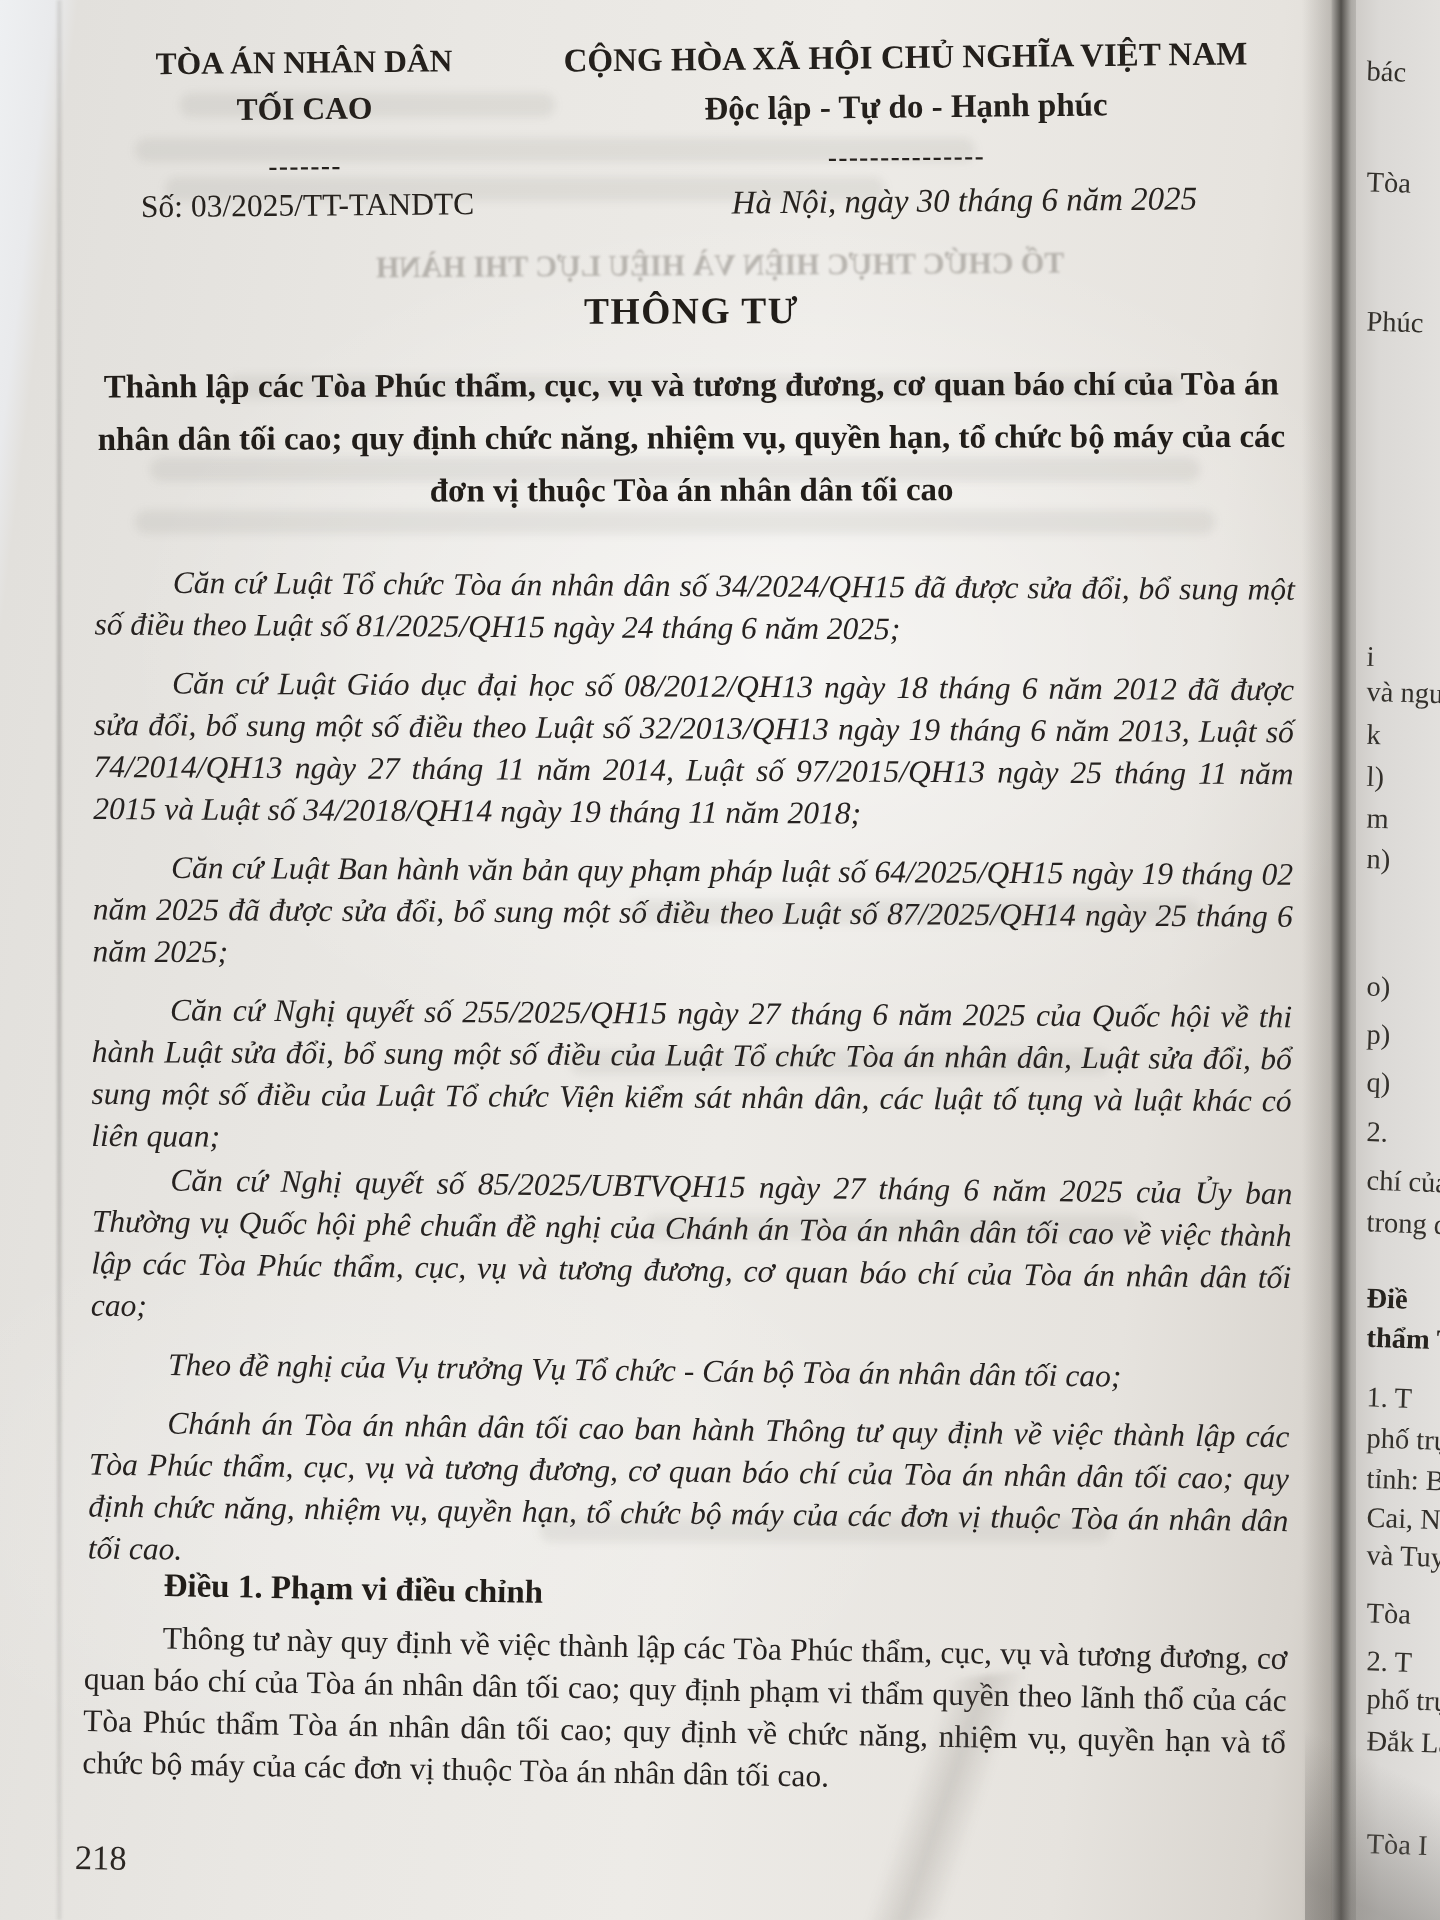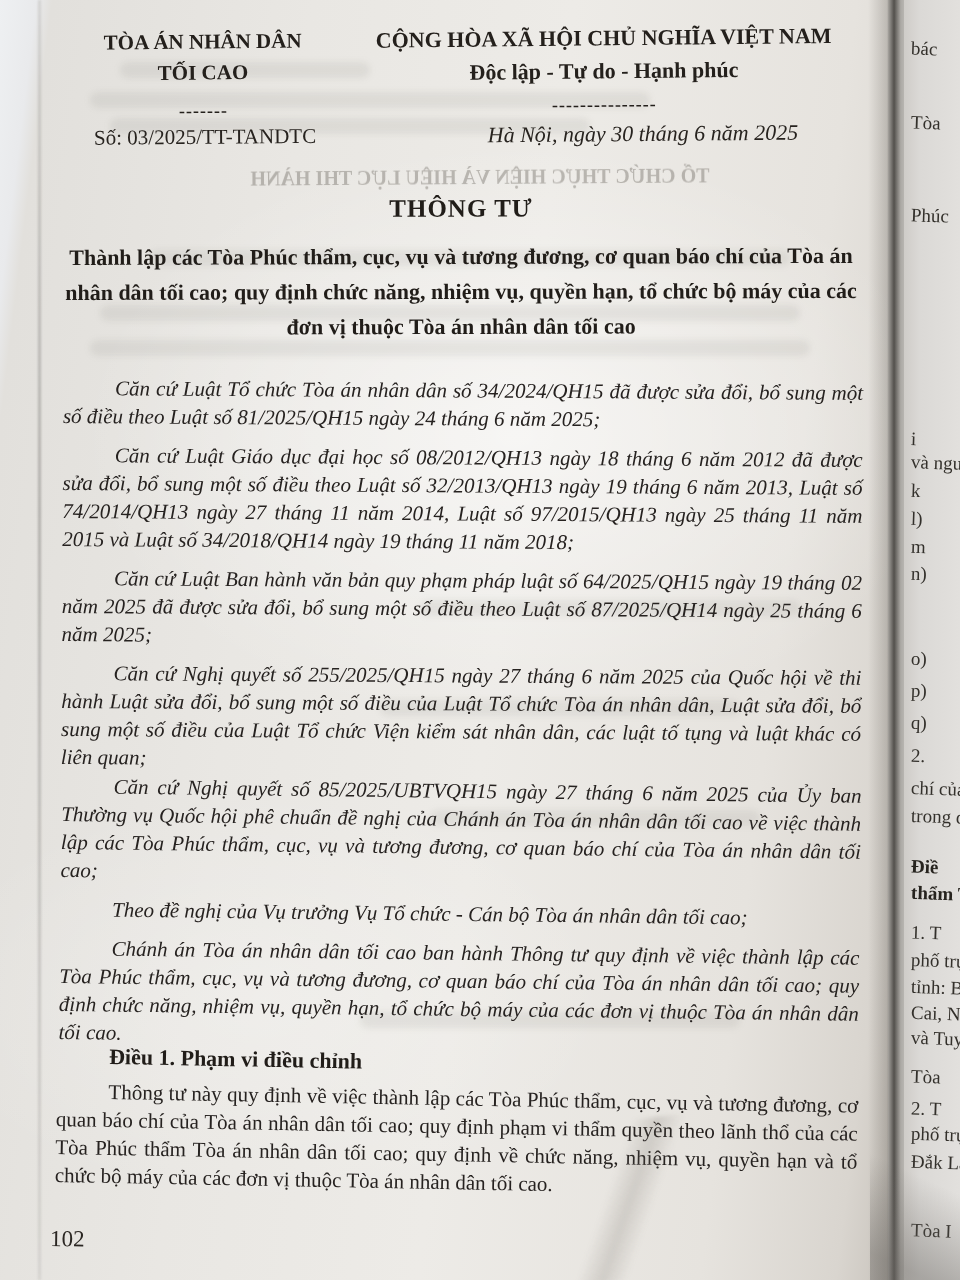--- a/index.html
+++ b/index.html
@@ -127,21 +127,21 @@
   <p>Căn cứ Nghị quyết số 85/2025/UBTVQH15 ngày 27 tháng 6 năm 2025 của Ủy ban Thường vụ Quốc hội phê chuẩn đề nghị của Chánh án Tòa án nhân dân tối cao về việc thành lập các Tòa Phúc thẩm, cục, vụ và tương đương, cơ quan báo chí của Tòa án nhân dân tối cao;</p>
   <p>Theo đề nghị của Vụ trưởng Vụ Tổ chức - Cán bộ Tòa án nhân dân tối cao;</p>
   <p>Chánh án Tòa án nhân dân tối cao ban hành Thông tư quy định về việc thành lập các Tòa Phúc thẩm, cục, vụ và tương đương, cơ quan báo chí của Tòa án nhân dân tối cao; quy định chức năng, nhiệm vụ, quyền hạn, tổ chức bộ máy của các đơn vị thuộc Tòa án nhân dân tối cao.</p>
 </div>
 
 <div class="block article">
   <h3>Điều 1. Phạm vi điều chỉnh</h3>
   <p>Thông tư này quy định về việc thành lập các Tòa Phúc thẩm, cục, vụ và tương đương, cơ quan báo chí của Tòa án nhân dân tối cao; quy định phạm vi thẩm quyền theo lãnh thổ của các Tòa Phúc thẩm Tòa án nhân dân tối cao; quy định về chức năng, nhiệm vụ, quyền hạn và tổ chức bộ máy của các đơn vị thuộc Tòa án nhân dân tối cao.</p>
 </div>
 
-<div class="block page-num">102</div>
+<div class="block page-num">218</div>
 
 <div class="gutter"></div>
 <div class="page-next">
     <span class="frag" style="top: 38px;">bác</span>
     <span class="frag" style="top: 112px;">Tòa</span>
     <span class="frag" style="top: 205px;">Phúc</span>
     <span class="frag" style="top: 428px;">i</span>
     <span class="frag" style="top: 452px;">và ngu</span>
     <span class="frag" style="top: 480px;">k</span>
     <span class="frag" style="top: 508px;">l)</span>

